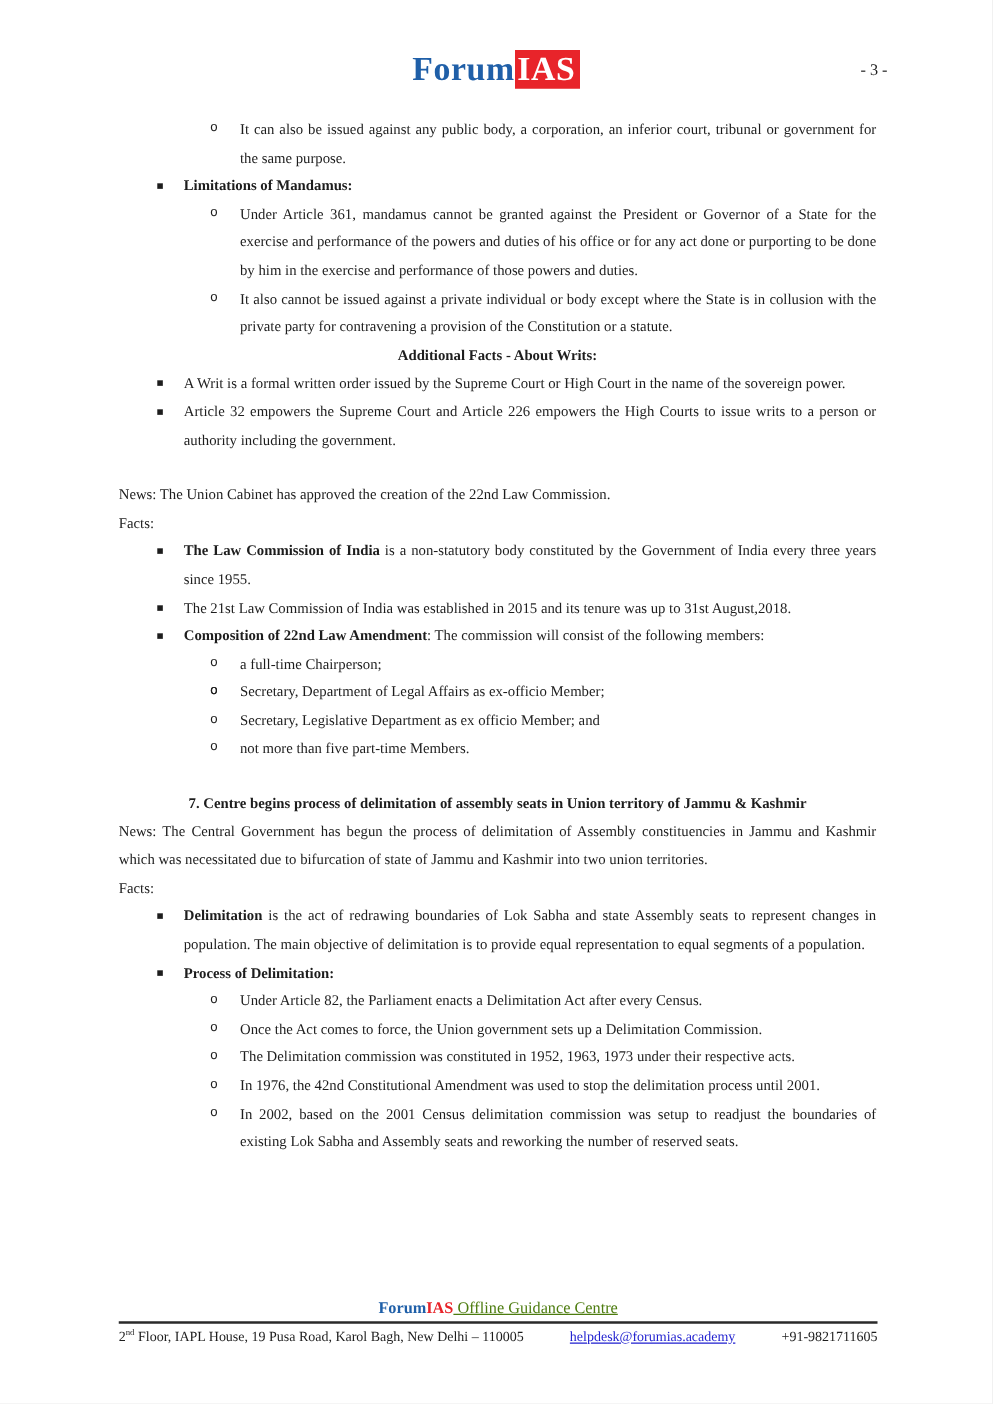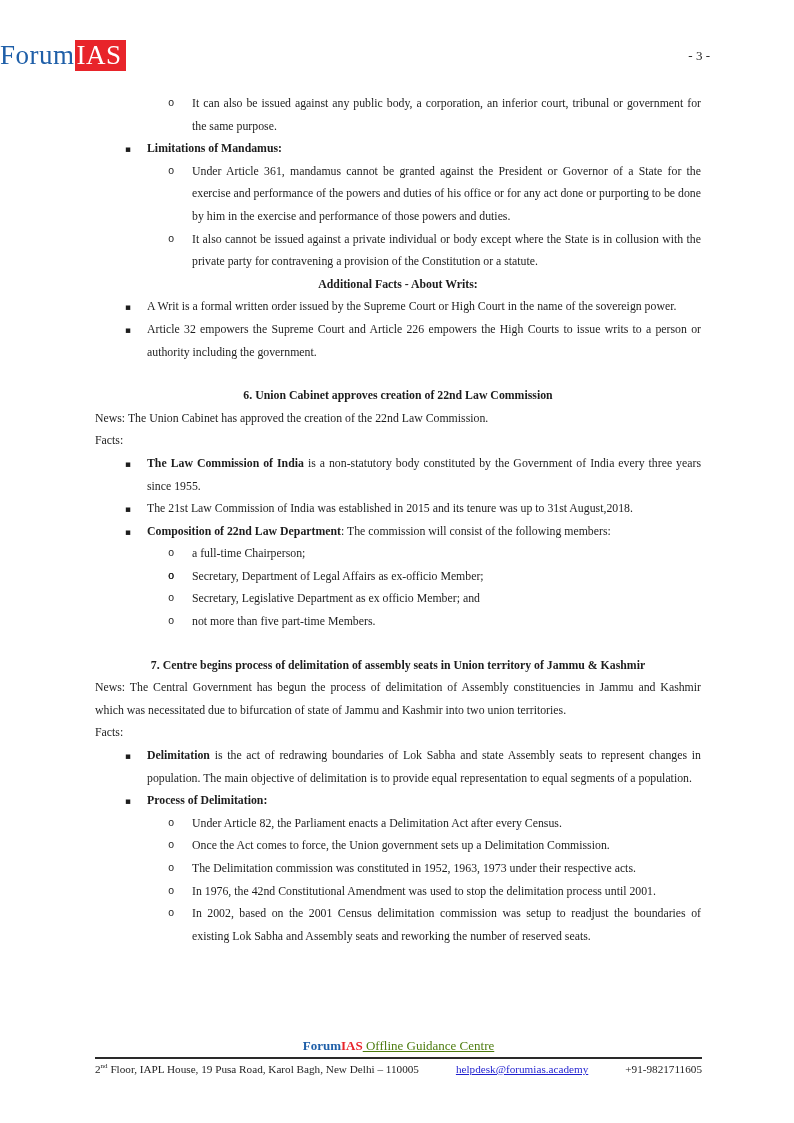--- a/index.html
+++ b/index.html
@@ -4,21 +4,21 @@
 <style>
   * { margin:0; padding:0; box-sizing:border-box; }
   html,body { background:#e8e8e8; }
   .page {
     position:relative; width:794px; height:1123px; margin:0 auto;
     background:#ffffff; overflow:hidden;
     font-family:"Liberation Serif","DejaVu Serif",serif; color:#1d1d1d;
   }
   
   .header { position:absolute; top:40px; left:0; right:0; height:40px; }
-  .logo { text-align:left; font-size:27px; font-weight:400; letter-spacing:0.5px; }
+  .logo { text-align:center; font-size:27px; font-weight:700; letter-spacing:0.5px; }
   .logo .forum { color:#1f5fa8; }
   .logo .ias { background:#e8242a; color:#ffffff; padding:0 4px 1px 2px; }
   .page-num { position:absolute; right:84px; top:8px; font-size:13px; color:#1d1d1d; }
   
   .doc-body {
     position:absolute; left:95px; top:92px; width:606px;
     font-size:11.8px; line-height:22.6px; text-align:justify;
   }
   .doc-body .heading { font-weight:700; text-align:center; }
   .doc-body .para { }
@@ -62,26 +62,25 @@
 
   <div class="doc-body">
       <div class="sub"><span class="marker">o</span><span>It can also be issued against any public body, a corporation, an inferior court, tribunal or government for the same purpose.</span></div>
       <div class="bullet"><span class="marker">▪</span><span><b>Limitations of Mandamus:</b></span></div>
       <div class="sub"><span class="marker">o</span><span>Under Article 361, mandamus cannot be granted against the President or Governor of a State for the exercise and performance of the powers and duties of his office or for any act done or purporting to be done by him in the exercise and performance of those powers and duties.</span></div>
       <div class="sub"><span class="marker">o</span><span>It also cannot be issued against a private individual or body except where the State is in collusion with the private party for contravening a provision of the Constitution or a statute.</span></div>
       <div class="heading"><span>Additional Facts - About Writs:</span></div>
       <div class="bullet"><span class="marker">▪</span><span>A Writ is a formal written order issued by the Supreme Court or High Court in the name of the sovereign power.</span></div>
       <div class="bullet"><span class="marker">▪</span><span>Article 32 empowers the Supreme Court and Article 226 empowers the High Courts to issue writs to a person or authority including the government.</span></div>
       <div class="spacer"></div>
-      <div class="heading"><span>6. Union Cabinet approves creation of 22nd Law Commission</span></div>
       <div class="para"><span>News: The Union Cabinet has approved the creation of the 22nd Law Commission.</span></div>
       <div class="para"><span>Facts:</span></div>
       <div class="bullet"><span class="marker">▪</span><span><b>The Law Commission of India</b> is a non-statutory body constituted by the Government of India every three years since 1955.</span></div>
       <div class="bullet"><span class="marker">▪</span><span>The 21st Law Commission of India was established in 2015 and its tenure was up to 31st August,2018.</span></div>
-      <div class="bullet"><span class="marker">▪</span><span><b>Composition of 22nd Law Department</b>: The commission will consist of the following members:</span></div>
+      <div class="bullet"><span class="marker">▪</span><span><b>Composition of 22nd Law Amendment</b>: The commission will consist of the following members:</span></div>
       <div class="sub"><span class="marker">o</span><span>a full-time Chairperson;</span></div>
       <div class="sub"><span class="marker">o</span></div>
       <div class="sub"><span class="marker">o</span><span>Secretary, Department of Legal Affairs as ex-officio Member;</span></div>
       <div class="sub"><span class="marker">o</span><span>Secretary, Legislative Department as ex officio Member; and</span></div>
       <div class="sub"><span class="marker">o</span><span>not more than five part-time Members.</span></div>
       <div class="spacer"></div>
       <div class="heading"><span>7. Centre begins process of delimitation of assembly seats in Union territory of Jammu &amp; Kashmir</span></div>
       <div class="para"><span>News: The Central Government has begun the process of delimitation of Assembly constituencies in Jammu and Kashmir which was necessitated due to bifurcation of state of Jammu and Kashmir into two union territories.</span></div>
       <div class="para"><span>Facts:</span></div>
       <div class="bullet"><span class="marker">▪</span><span><b>Delimitation</b> is the act of redrawing boundaries of Lok Sabha and state Assembly seats to represent changes in population. The main objective of delimitation is to provide equal representation to equal segments of a population.</span></div>

